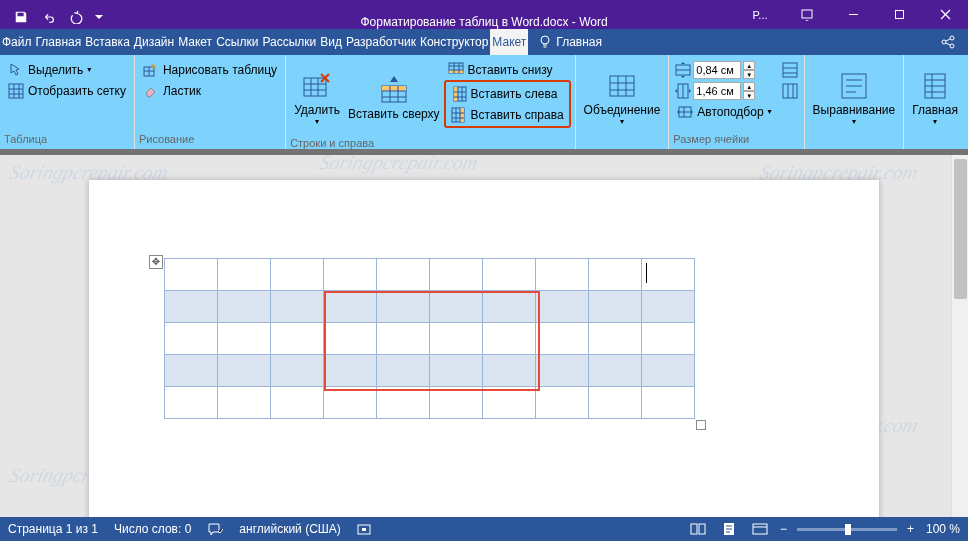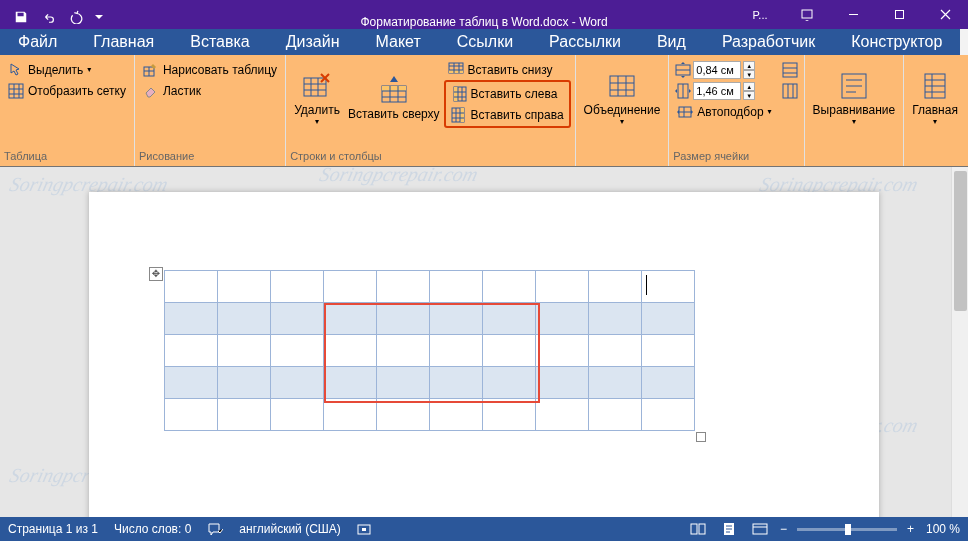--- a/index.html
+++ b/index.html
@@ -5,25 +5,25 @@
 *{margin:0;padding:0;box-sizing:border-box;font-family:"Segoe UI",Tahoma,sans-serif;font-size:12px;user-select:none}
 body{width:968px;height:541px;background:#e6e6e6;overflow:hidden;display:flex;flex-direction:column}
 .titlebar{height:29px;background:#4c1d95;color:#fff;display:flex;align-items:flex-end;position:relative}
 .qat{display:flex;align-items:center;gap:2px;padding-left:8px}
 .qat-btn{width:26px;height:24px;display:flex;align-items:center;justify-content:center;cursor:pointer}
 .title-text{position:absolute;left:50%;transform:translateX(-50%);font-size:12px;white-space:nowrap}
 .winctrl{margin-left:auto;display:flex;align-items:center}
 .wc{width:46px;height:29px;display:flex;align-items:center;justify-content:center;cursor:pointer}
 .p-badge{width:36px;height:24px;display:flex;align-items:center;justify-content:center;font-size:11px;margin-right:6px}
 .tabbar{height:26px;background:#2b579a;display:flex;align-items:stretch;color:#fff}
-.tab{padding:0 18px;display:flex;align-items:center;font-size:16px;cursor:pointer;white-space:nowrap}
+.tab{padding:0 2px;display:flex;align-items:center;font-size:12px;cursor:pointer;white-space:nowrap}
 .tab.active{background:#f3f3f3;color:#2b579a}
 .help{padding:0 10px;display:flex;align-items:center;gap:4px;cursor:pointer}
 .share{margin-left:auto;width:40px;display:flex;align-items:center;justify-content:center;cursor:pointer}
-.ribbon{height:112px;background:#fdba74;border-bottom:1px solid #737373;display:flex}
+.ribbon{height:100px;background:#7dd3fc;border-bottom:6px solid #737373;display:flex}
 .group{display:flex;flex-direction:column;border-right:1px solid #e1e1e1;padding:2px 4px}
 .group-body{flex:1;display:flex;align-items:flex-start;padding-top:2px}
 .group-label{text-align:left;font-size:11px;color:#666;padding-bottom:2px;position:relative}
 .sm-btn{display:flex;align-items:center;gap:4px;padding:2px 4px;cursor:pointer;height:21px}
 .lg-btn{display:flex;flex-direction:column;align-items:center;justify-content:center;padding:2px 4px;cursor:pointer;min-width:46px;height:78px;text-align:center;line-height:1.15}
 .lg-btn .ic{width:32px;height:32px;margin-bottom:2px}
 .col{display:flex;flex-direction:column}
 .red-box{border:2px solid #d83b01;border-radius:3px;padding:1px}
 .spin{display:flex;align-items:center;gap:2px;height:21px;padding:0 2px}
 .spin input{width:48px;height:18px;font-size:11px;border:1px solid #aaa;padding-left:2px}
@@ -224,21 +224,21 @@
               <svg width="16" height="16">
                 <rect x="1" y="1" width="12" height="14" fill="none" stroke="#2b579a"></rect>
                 <rect x="9" y="1" width="4" height="14" fill="#fbc56a"></rect>
                 <path stroke="#2b579a" d="M5 1v14M9 1v14M1 6h12M1 11h12"></path>
               </svg>
               <span>Вставить справа</span>
             </div>
         </div>
       </div>
     </div>
-    <div class="group-label">Строки и столбцы</div>
+    <div class="group-label">Строки и справа</div>
   </div>
 
   <div class="group">
     <div class="group-body">
       <div class="lg-btn">
         <div class="ic">
             <svg width="32" height="32">
               <rect x="4" y="6" width="24" height="20" fill="none" stroke="#2b579a"></rect>
               <path stroke="#2b579a" d="M4 13h24M4 20h24M12 6v20M20 6v20"></path>
             </svg>

